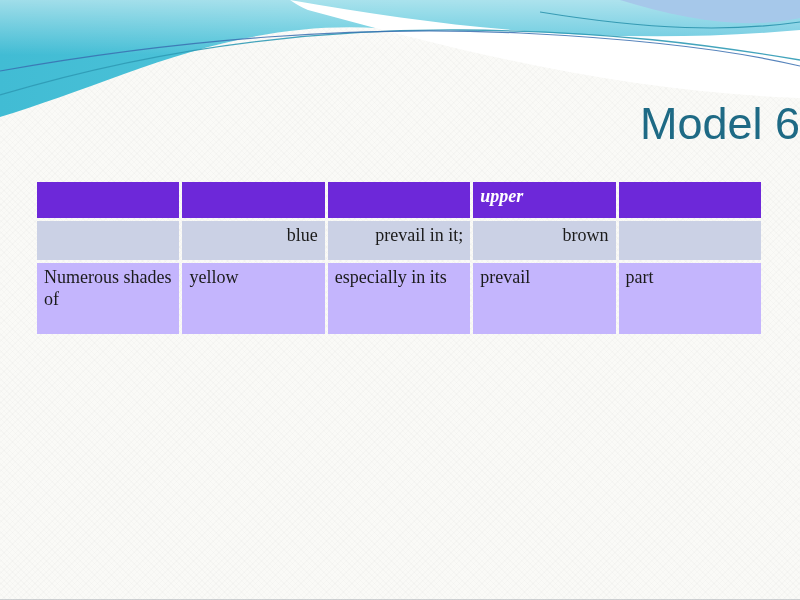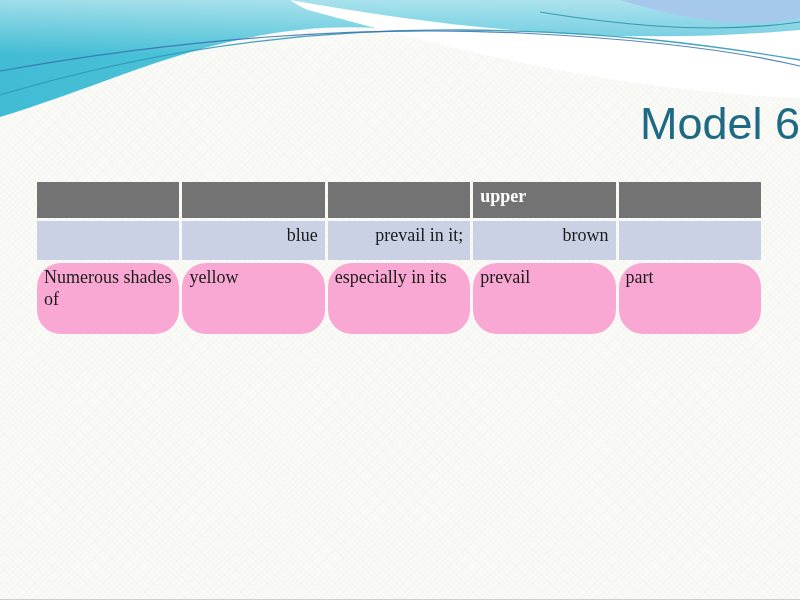--- a/index.html
+++ b/index.html
@@ -41,27 +41,28 @@
     font-size: 18px;
     color: #1b1b1b;
   }
   table.grid td {
     padding: 4px 7px;
     vertical-align: top;
     line-height: 1.2;
     overflow: hidden;
   }
   tr.header-row td {
-    background: #737373;
+    background: #6d28d9;
     color: #ffffff;
     font-weight: bold;
     height: 28px;
+    font-style: italic;
   }
   tr.band-dark td  { background: #cbd1e5; text-align: right; }
-  tr.band-light td { background: #f9a8d4; border-radius: 24px; }
+  tr.band-light td { background: #c4b5fd; }
   tr.row-short td  { height: 31px; }
   tr.row-tall td   { height: 63px; }
 </style>
 </head>
 <body>
 
 <svg class="wave-svg" width="800" height="150" viewBox="0 0 800 150">
   <defs>
     <linearGradient id="gBase" x1="0" y1="0" x2="1" y2="0">
       <stop offset="0" stop-color="#41bcd4"></stop>

